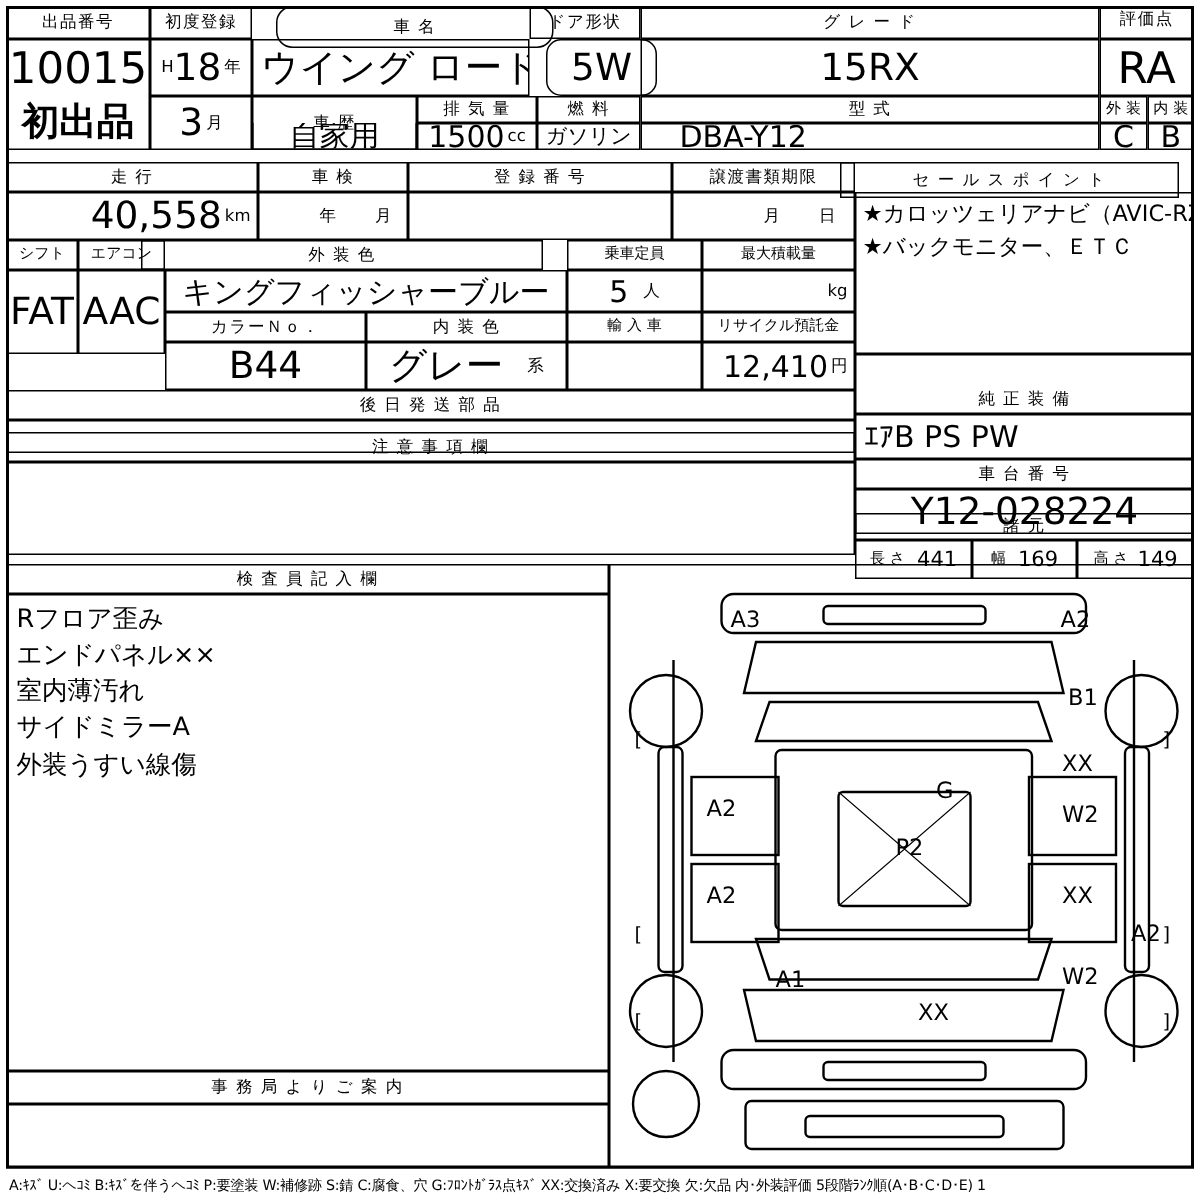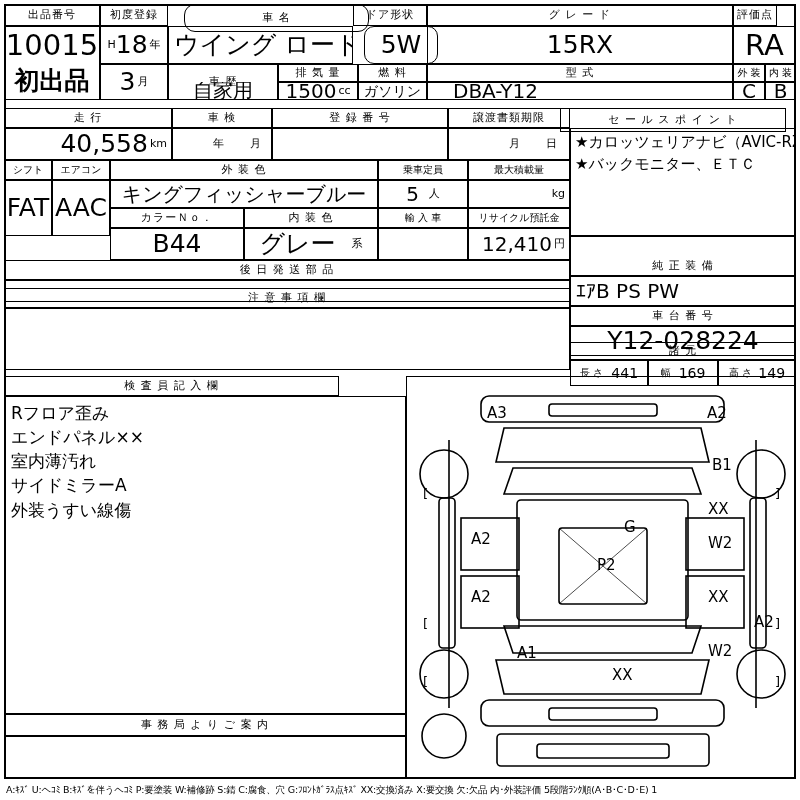--- a/index.html
+++ b/index.html
@@ -97,21 +97,21 @@
 
   <div class="cell lbl" style="left:184px; top:4px; width:185px; height:28px;border-radius:11px;">車 名</div>
   <div class="cell val-lg left" style="left:168px; top:26px; width:185px; height:38px;">ウイング ロード</div>
 
   <div class="cell lbl" style="left:353px; top:4px; width:74px; height:22px;">ドア形状</div>
   <div class="cell val-lg" style="left:364px; top:26px; width:74px; height:38px;border-radius:10px;">5W</div>
 
   <div class="cell lbl" style="left:427px; top:4px; width:306px; height:22px;">グ レ ー ド</div>
   <div class="cell val-lg" style="left:427px; top:26px; width:306px; height:38px;">15RX</div>
 
-  <div class="cell lbl" style="left:733px; top:4px; width:44px; height:22px;">評価点</div>
+  <div class="cell lbl" style="left:733px; top:4px; width:63px; height:22px;font-family:Liberation Mono, monospace;">評価点</div>
   <div class="cell val-xl" style="left:733px; top:26px; width:63px; height:38px;">RA</div>
 
   <div class="cell lbl" style="left:168px; top:64px; width:110px; height:36px;">車 歴</div>
   <div class="cell lbl" style="left:278px; top:64px; width:80px; height:18px;">排 気 量</div>
   <div class="cell lbl" style="left:358px; top:64px; width:69px; height:18px;">燃 料</div>
   <div class="cell lbl" style="left:427px; top:64px; width:306px; height:18px;">型 式</div>
 
   <div class="cell val-md" style="left:168px; top:82px; width:110px; height:18px; border-top:none;">自家用</div>
   <div class="cell" style="left:278px; top:82px; width:80px; height:18px;">
     <span class="val-md">1500</span>
@@ -150,21 +150,21 @@
   <div class="cell" style="left:570px; top:128px; width:226px; height:108px; display:block; padding:6px 4px 0 4px;">
     <span class="sp-line">★カロッツェリアナビ（AVIC-RZ710）・ＴＶ</span>
     <span class="sp-line" style="margin-top:6px;">★バックモニター、ＥＴＣ</span>
   </div>
 
   <div class="cell lbl-sm" style="left:4px; top:160px; width:48px; height:20px;">シフト</div>
   <div class="cell lbl-sm" style="left:52px; top:160px; width:58px; height:20px;">エアコン</div>
   <div class="cell val-lg" style="left:4px; top:180px; width:48px; height:56px;">FAT</div>
   <div class="cell val-lg" style="left:52px; top:180px; width:58px; height:56px;">AAC</div>
 
-  <div class="cell lbl" style="left:110px; top:160px; width:268px; height:20px;">外 装 色</div>
+  <div class="cell lbl" style="left:94px; top:160px; width:268px; height:20px;">外 装 色</div>
   <div class="cell val-md" style="left:110px; top:180px; width:268px; height:28px;">キングフィッシャーブルー</div>
 
   <div class="cell lbl-sm" style="left:378px; top:160px; width:90px; height:20px;">乗車定員</div>
   <div class="cell lbl-sm" style="left:468px; top:160px; width:102px; height:20px;">最大積載量</div>
   <div class="cell" style="left:378px; top:180px; width:90px; height:28px;">
     <span class="val-md">5</span>
     <span class="unit" style="margin-left:10px;">人</span>
   </div>
   <div class="cell right" style="left:468px; top:180px; width:102px; height:28px;">
     <span class="val-md"></span>
@@ -241,21 +241,21 @@
   </div>
   <div class="cell" style="left:648px; top:360px; width:70px; height:26px;">
     <span class="lbl-sm">幅</span>
     <span class="val-sm" style="margin-left:8px;">169</span>
   </div>
   <div class="cell" style="left:718px; top:360px; width:78px; height:26px;">
     <span class="lbl-sm">高 さ</span>
     <span class="val-sm" style="margin-left:6px;">149</span>
   </div>
 
-  <div class="cell lbl" style="left:4px; top:376px; width:335px; height:20px;">検 査 員 記 入 欄</div>
+  <div class="cell lbl" style="left:4px; top:376px; width:402px; height:20px;">検 査 員 記 入 欄</div>
   <div class="cell" style="left:4px; top:396px; width:402px; height:318px; display:block;">
     <div class="notes-list" style="position:static;">
       <div>Rフロア歪み</div>
       <div>エンドパネル××</div>
       <div>室内薄汚れ</div>
       <div>サイドミラーA</div>
       <div>外装うすい線傷</div>
     </div>
   </div>
 

